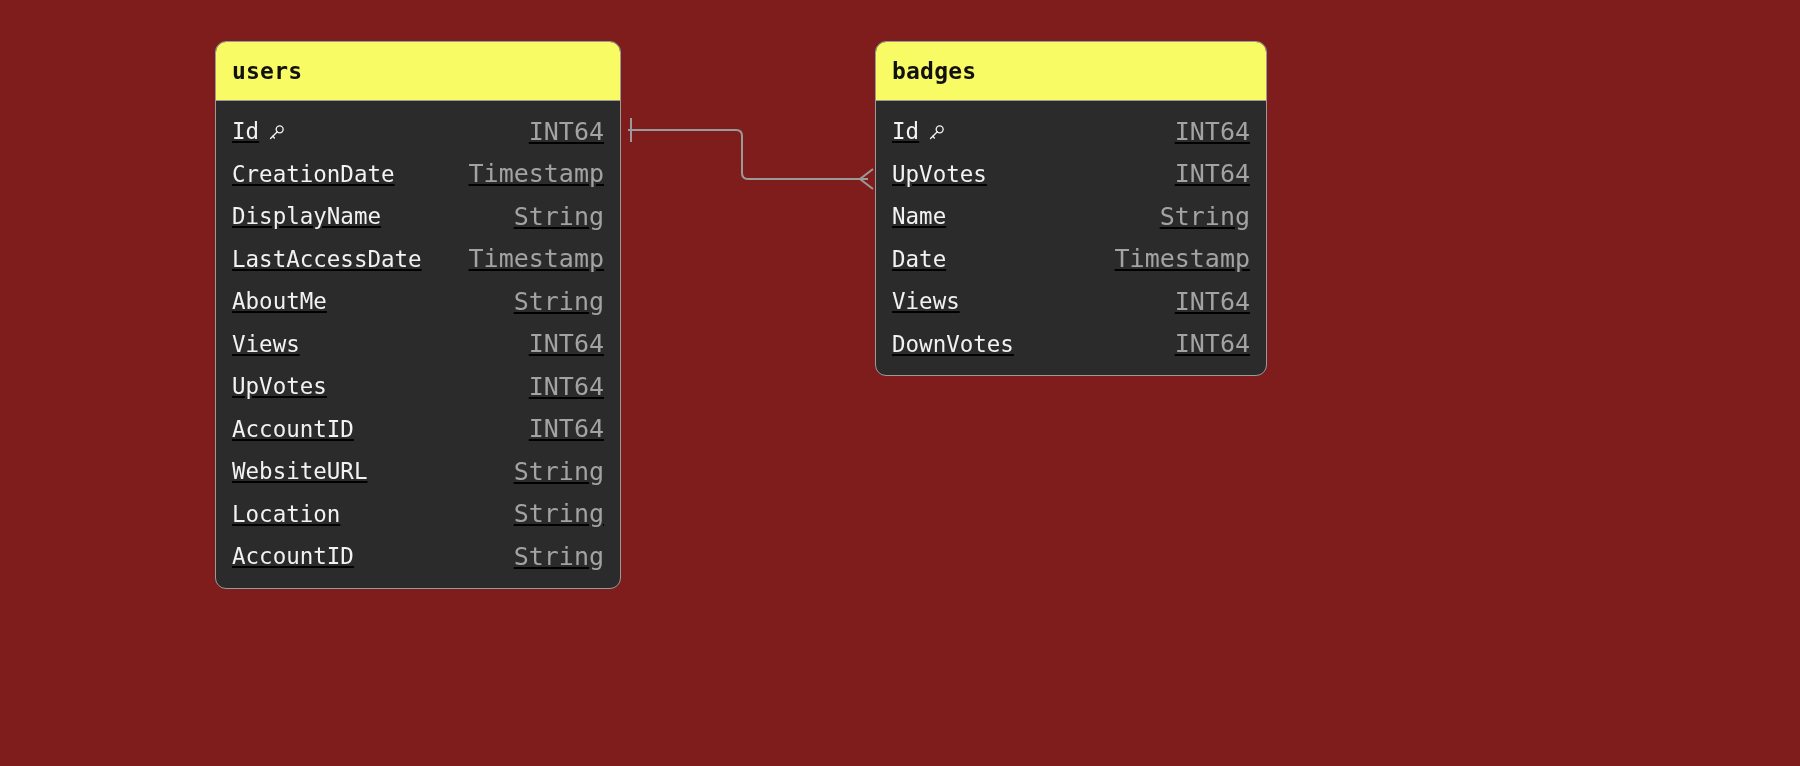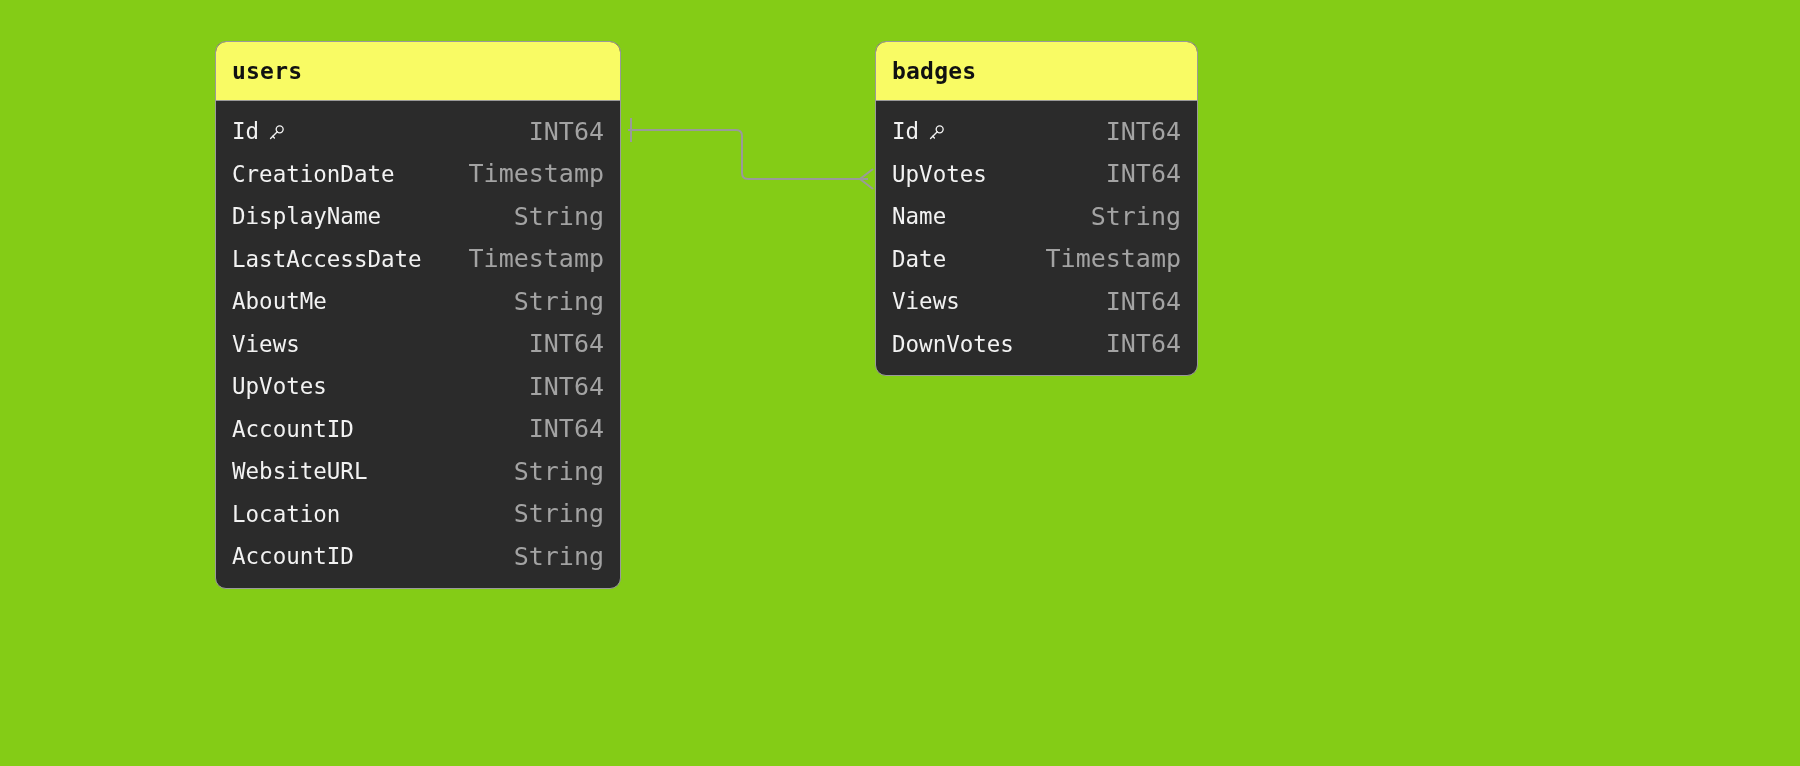--- a/index.html
+++ b/index.html
@@ -8,21 +8,21 @@
     width: 1800px;
     height: 766px;
     background: #000000;
     overflow: hidden;
     font-family: "DejaVu Sans Mono", "Liberation Mono", monospace;
   }
   #canvas {
     position: relative;
     width: 1800px;
     height: 766px;
-    background: #84cc16;
+    background: #7f1d1d;
   }
 
   
   #connector-layer {
     position: absolute;
     left: 0; top: 0;
     width: 1800px;
     height: 766px;
     z-index: 1;
     pointer-events: none;
@@ -42,20 +42,21 @@
     color: #111111;
     font-weight: bold;
     font-size: 23px;
     letter-spacing: 0.2px;
     padding: 18px 0 17px 16px;
     line-height: 1;
     border-bottom: 1px solid #9a9a9a;
   }
   .field-list {
     padding: 9px 0 10px 0;
+    text-decoration: underline;
   }
   .field-row {
     display: flex;
     align-items: center;
     justify-content: space-between;
     padding: 0 16px;
     height: 42.5px;
   }
   .field-name {
     display: flex;
@@ -74,21 +75,21 @@
   .key-icon {
     display: inline-flex;
     align-items: center;
     position: relative;
     top: 1px;
   }
   .key-icon svg { display: block; }
 
   
   #card-users  { left: 215px; top: 41px;  width: 406px; }
-  #card-badges { left: 875px; top: 41px;  width: 323px; }
+  #card-badges { left: 875px; top: 41px;  width: 392px; }
 </style>
 </head>
 <body>
 
 <div id="canvas">
 
   <svg id="connector-layer" viewBox="0 0 1800 766" width="1800" height="766">
 
     <path d="M 628 130 L 736 130 Q 742 130 742 136 L 742 173 Q 742 179 748 179 L 868 179" fill="none" stroke="#9a9a9a" stroke-width="2"></path>
 

